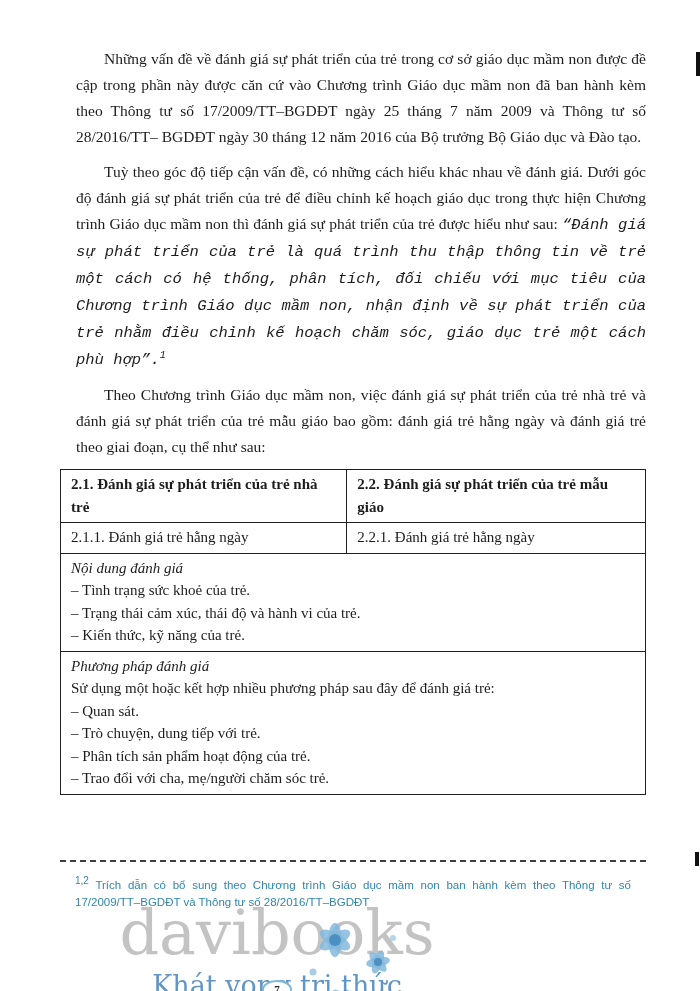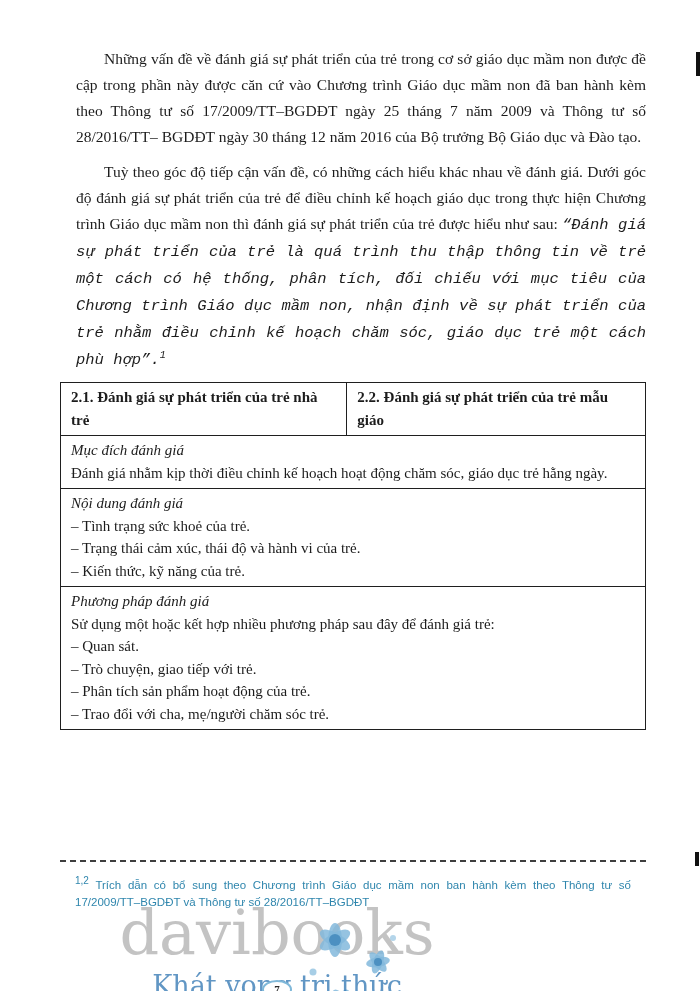--- a/index.html
+++ b/index.html
@@ -61,47 +61,46 @@
 <body>
 
 <div class="content">
 
   <p class="para">Những vấn đề về đánh giá sự phát triển của trẻ trong cơ sở giáo dục mầm non được đề cập trong phần này được căn cứ vào Chương trình Giáo dục mầm non đã ban hành kèm theo Thông tư số 17/2009/TT–BGDĐT ngày 25 tháng 7 năm 2009 và Thông tư số 28/2016/TT– BGDĐT ngày 30 tháng 12 năm 2016 của Bộ trưởng Bộ Giáo dục và Đào tạo.</p>
 
 
   <p class="para"><span>Tuỳ theo góc độ tiếp cận vấn đề, có những cách hiểu khác nhau về đánh giá. Dưới góc độ đánh giá sự phát triển của trẻ để điều chỉnh kế hoạch giáo dục trong thực hiện Chương trình Giáo dục mầm non thì đánh giá sự phát triển của trẻ được hiểu như sau: </span><span class="italic">“Đánh giá sự phát triển của trẻ là quá trình thu thập thông tin về trẻ một cách có hệ thống, phân tích, đối chiếu với mục tiêu của Chương trình Giáo dục mầm non, nhận định về sự phát triển của trẻ nhằm điều chỉnh kế hoạch chăm sóc, giáo dục trẻ một cách phù hợp”.</span><sup class="italic">1</sup></p>
 
 
+  <p class="para">Theo Chương trình Giáo dục mầm non, việc đánh giá sự phát triển của trẻ nhà trẻ và đánh giá sự phát triển của trẻ mẫu giáo bao gồm: đánh giá trẻ hằng ngày và đánh giá trẻ theo giai đoạn, cụ thể như sau:</p>
 
   <table class="eval-table">
     <tbody>
       <tr>
         <td class="bold">2.1. Đánh giá sự phát triển của trẻ nhà trẻ</td>
         <td class="bold">2.2. Đánh giá sự phát triển của trẻ mẫu giáo</td>
       </tr>
       <tr>
-        <td colspan="2">
-          <div class="cell-label">Mục đích đánh giá</div>
-          <div>Đánh giá nhằm kịp thời điều chỉnh kế hoạch hoạt động chăm sóc, giáo dục trẻ hằng ngày.</div>
-        </td>
+        <td>2.1.1. Đánh giá trẻ hằng ngày</td>
+        <td>2.2.1. Đánh giá trẻ hằng ngày</td>
       </tr>
       <tr>
         <td colspan="2">
           <div class="cell-label">Nội dung đánh giá</div>
           <div>– Tình trạng sức khoẻ của trẻ.</div>
           <div>– Trạng thái cảm xúc, thái độ và hành vi của trẻ.</div>
           <div>– Kiến thức, kỹ năng của trẻ.</div>
         </td>
       </tr>
       <tr>
         <td colspan="2">
           <div class="cell-label">Phương pháp đánh giá</div>
           <div>Sử dụng một hoặc kết hợp nhiều phương pháp sau đây để đánh giá trẻ:</div>
           <div>– Quan sát.</div>
-          <div>– Trò chuyện, giao tiếp với trẻ.</div>
+          <div>– Trò chuyện, dung tiếp với trẻ.</div>
           <div>– Phân tích sản phẩm hoạt động của trẻ.</div>
           <div>– Trao đổi với cha, mẹ/người chăm sóc trẻ.</div>
         </td>
       </tr>
     </tbody>
   </table>
 
 </div>
 
 <div class="footnote-block">

